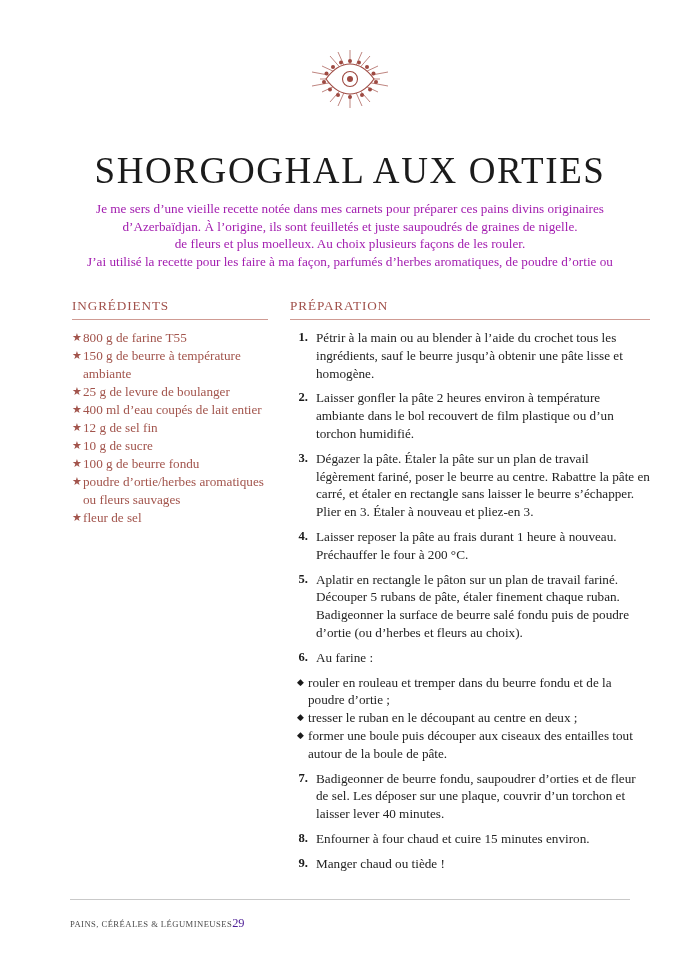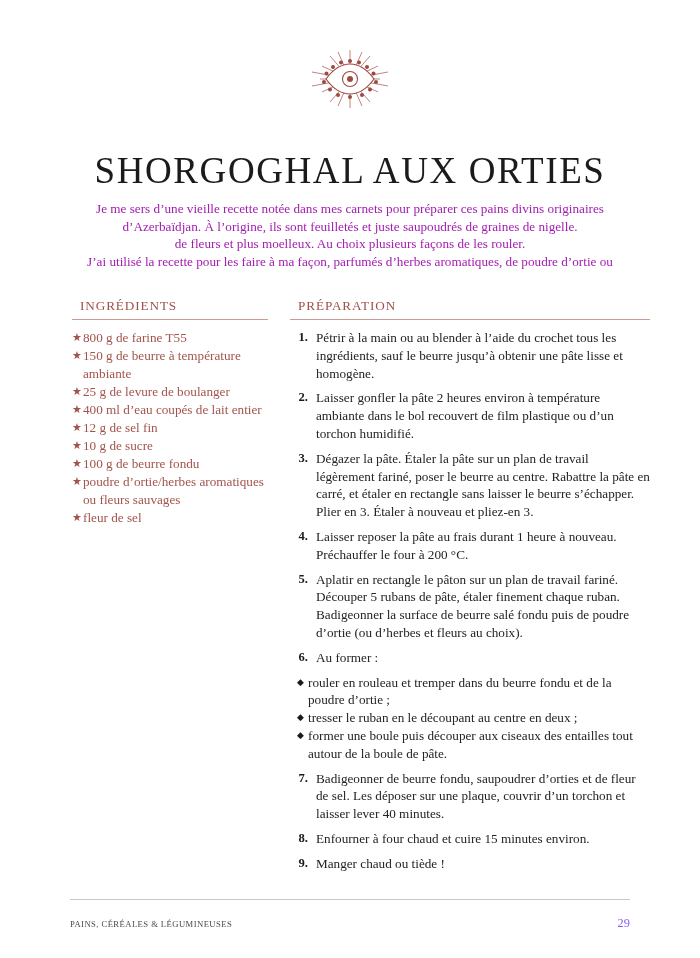--- a/index.html
+++ b/index.html
@@ -80,21 +80,21 @@
   .col-preparation {
     width: 360px;
     flex: 0 0 360px;
   }
 
   .sec-head {
     font-size: 13.2px;
     letter-spacing: 0.9px;
     color: #a0504a;
     font-family: "Liberation Serif", "DejaVu Serif", serif;
-    margin: 0 0 5px 8px;
+    margin: 0 0 5px 0;
     font-weight: 400;
   }
   .sec-rule {
     height: 1px;
     background: #cf9b93;
     margin: 0 0 9px 0;
     border: 0;
   }
   .col-ingredients .sec-rule { width: 196px; }
   .col-preparation .sec-rule { width: 360px; }
@@ -182,32 +182,32 @@
     width: 560px;
     height: 1px;
     background: #c9c9c9;
   }
   .footer {
     position: absolute;
     left: 70px;
     top: 916px;
     width: 560px;
     display: flex;
-    justify-content: space-between;
+    justify-content: flex-start;
     align-items: baseline;
   }
   .footer-text {
     font-size: 8.6px;
     letter-spacing: 0.45px;
     color: #4a4a4a;
     font-family: "Liberation Serif", "DejaVu Serif", serif;
   }
   .footer-page {
     font-size: 12.4px;
-    color: #8b5cf6;
+    color: #4c1d95;
   }
 </style>
 </head>
 <body>
 
 <div class="page">
 
   <div class="ornament-wrap">
     <svg class="ornament" width="92" height="62" viewBox="0 0 92 62" aria-hidden="true">
       <g stroke="#9e4a42" fill="#9e4a42">
@@ -315,21 +315,21 @@
           <span>Laisser reposer la pâte au frais durant 1 heure à nouveau. Préchauffer le four à 200 °C.</span>
         </li>
 
         <li class="step">
           <span class="num">5.</span>
           <span>Aplatir en rectangle le pâton sur un plan de travail fariné. Découper 5 rubans de pâte, étaler finement chaque ruban. Badigeonner la surface de beurre salé fondu puis de poudre d’ortie (ou d’herbes et fleurs au choix).</span>
         </li>
 
         <li class="step choix">
           <span class="num">6.</span>
-          <span>Au former :</span>
+          <span>Au farine :</span>
         </li>
 
         <li class="sub-wrap">
           <ul class="sub-list">
             <li><span class="diamond">◆</span><span>rouler en rouleau et tremper dans du beurre fondu et de la poudre d’ortie ;</span></li>
             <li><span class="diamond">◆</span><span>tresser le ruban en le découpant au centre en deux ;</span></li>
             <li><span class="diamond">◆</span><span>former une boule puis découper aux ciseaux des entailles tout autour de la boule de pâte.</span></li>
           </ul>
         </li>
 

